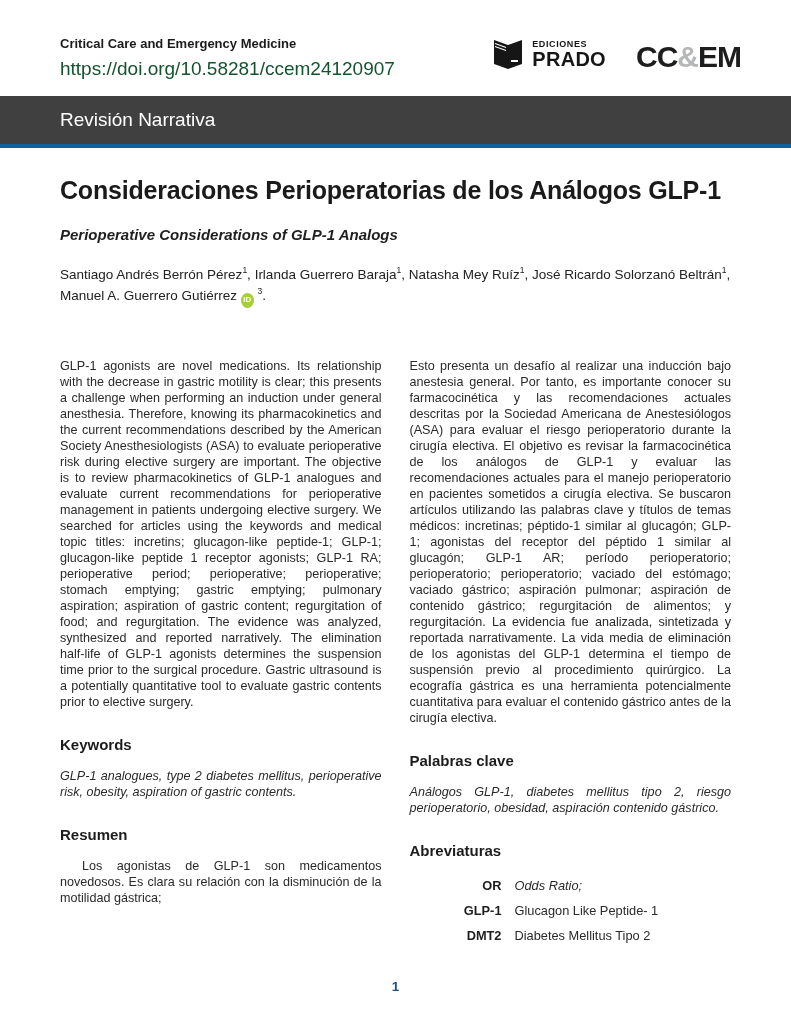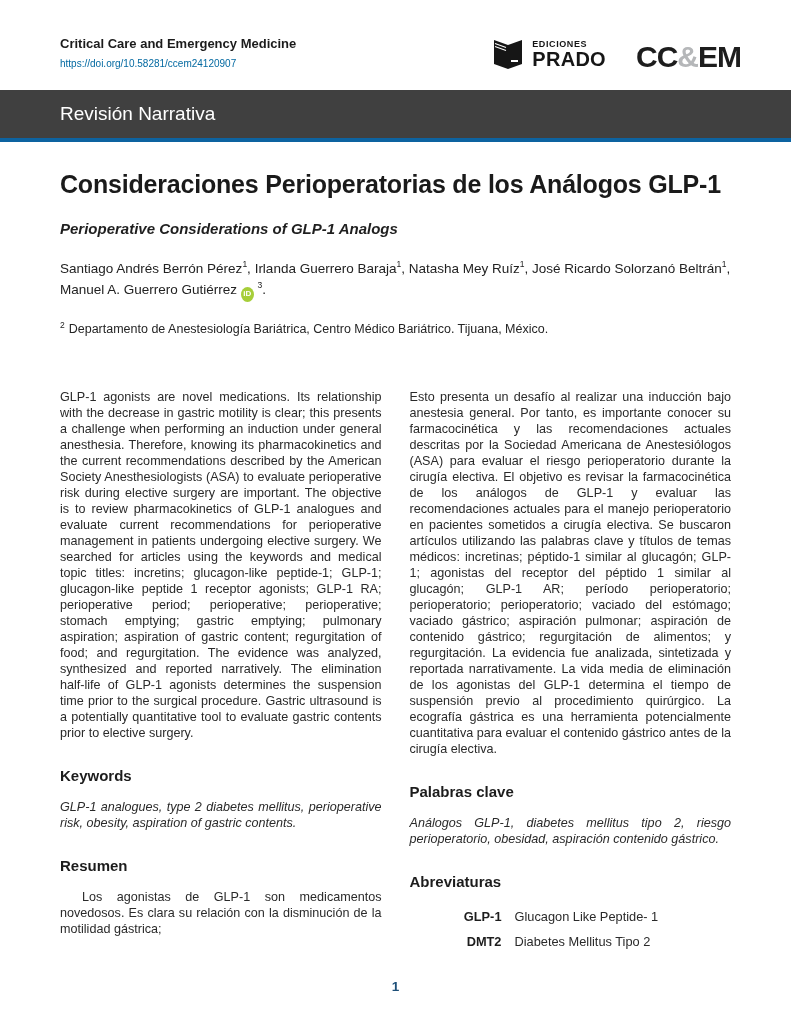--- a/index.html
+++ b/index.html
@@ -11,21 +11,21 @@
     color: #262626;
     position: relative;
     overflow: hidden;
   }
   
   .header {
     display: flex; justify-content: space-between; align-items: flex-start;
     padding: 36px 50px 0 60px;
   }
   .journal-name { font-weight: bold; font-size: 13px; color: #1b1b1b; margin-bottom: 7px; }
-  .doi { font-size: 10px; color: #0369a1; }
+  .doi { font-size: 19px; color: #14532d; }
   .logos { display: flex; align-items: center; gap: 30px; margin-top: 4px; }
   .prado { display: flex; align-items: flex-start; gap: 7px; }
   .prado-text { line-height: 1.05; }
   .prado-ediciones { font-size: 9px; font-weight: bold; letter-spacing: 0.6px; color: #161616; }
   .prado-name { font-size: 20px; font-weight: bold; letter-spacing: 0.3px; color: #161616; }
   .ccem { font-size: 30px; font-weight: bold; letter-spacing: -1px; color: #1d1d1d; }
   .ccem .amp { color: #b5b7b9; }
   
   .banner {
     margin-top: 16px;
@@ -102,21 +102,20 @@
 <div class="banner">
   <span class="banner-label">Revisión Narrativa</span>
 </div>
 
 <h1 class="title">Consideraciones Perioperatorias de los Análogos GLP-1</h1>
 <h2 class="subtitle">Perioperative Considerations of GLP-1 Analogs</h2>
 
 <p class="authors"><span>Santiago Andrés Berrón Pérez</span><sup>1</sup>, <span>Irlanda Guerrero Baraja</span><sup>1</sup>, <span>Natasha Mey Ruíz</span><sup>1</sup>, <span>José Ricardo Solorzanó Beltrán</span><sup>1</sup>, <span>Manuel A. Guerrero Gutiérrez</span> <span class="orcid-icon">iD</span> <sup>3</sup>.</p>
 
 <ul class="affiliations">
-    <li><sup>2</sup><span>Departamento de Anestesiología Bariátrica, Centro Médico Bariátrico. Tijuana, México.</span></li>
   </ul>
 
 <div class="columns">
   <div class="col">
     <p class="body-text">GLP-1 agonists are novel medications. Its relationship with the decrease in gastric motility is clear; this presents a challenge when performing an induction under general anesthesia. Therefore, knowing its pharmacokinetics and the current recommendations described by the American Society Anesthesiologists (ASA) to evaluate perioperative risk during elective surgery are important. The objective is to review pharmacokinetics of GLP-1 analogues and evaluate current recommendations for perioperative management in patients undergoing elective surgery. We searched for articles using the keywords and medical topic titles: incretins; glucagon-like peptide-1; GLP-1; glucagon-like peptide 1 receptor agonists; GLP-1 RA; perioperative period; perioperative; perioperative; stomach emptying; gastric emptying; pulmonary aspiration; aspiration of gastric content; regurgitation of food; and regurgitation. The evidence was analyzed, synthesized and reported narratively. The elimination half-life of GLP-1 agonists determines the suspension time prior to the surgical procedure. Gastric ultrasound is a potentially quantitative tool to evaluate gastric contents prior to elective surgery.</p>
 
     <h3 class="section-heading mt">Keywords</h3>
     <p class="body-text italic">GLP-1 analogues, type 2 diabetes mellitus, perioperative risk, obesity, aspiration of gastric contents.</p>
 
     <h3 class="section-heading mt">Resumen</h3>
@@ -125,20 +124,24 @@
 
   <div class="col">
     <p class="body-text">Esto presenta un desafío al realizar una inducción bajo anestesia general. Por tanto, es importante conocer su farmacocinética y las recomendaciones actuales descritas por la Sociedad Americana de Anestesiólogos (ASA) para evaluar el riesgo perioperatorio durante la cirugía electiva. El objetivo es revisar la farmacocinética de los análogos de GLP-1 y evaluar las recomendaciones actuales para el manejo perioperatorio en pacientes sometidos a cirugía electiva. Se buscaron artículos utilizando las palabras clave y títulos de temas médicos: incretinas; péptido-1 similar al glucagón; GLP-1; agonistas del receptor del péptido 1 similar al glucagón; GLP-1 AR; período perioperatorio; perioperatorio; perioperatorio; vaciado del estómago; vaciado gástrico; aspiración pulmonar; aspiración de contenido gástrico; regurgitación de alimentos; y regurgitación. La evidencia fue analizada, sintetizada y reportada narrativamente. La vida media de eliminación de los agonistas del GLP-1 determina el tiempo de suspensión previo al procedimiento quirúrgico. La ecografía gástrica es una herramienta potencialmente cuantitativa para evaluar el contenido gástrico antes de la cirugía electiva.</p>
 
     <h3 class="section-heading mt">Palabras clave</h3>
     <p class="body-text italic">Análogos GLP-1, diabetes mellitus tipo 2, riesgo perioperatorio, obesidad, aspiración contenido gástrico.</p>
 
     <h3 class="section-heading mt">Abreviaturas</h3>
     <div class="abbr-list">
         <div class="abbr-row">
+          <div class="abbr-term">OR</div>
+          <div class="abbr-def italic">Odds Ratio;</div>
+        </div>
+        <div class="abbr-row">
           <div class="abbr-term">GLP-1</div>
           <div class="abbr-def">Glucagon Like Peptide- 1</div>
         </div>
         <div class="abbr-row">
           <div class="abbr-term">DMT2</div>
           <div class="abbr-def">Diabetes Mellitus Tipo 2</div>
         </div>
       </div>
   </div>
 </div>

